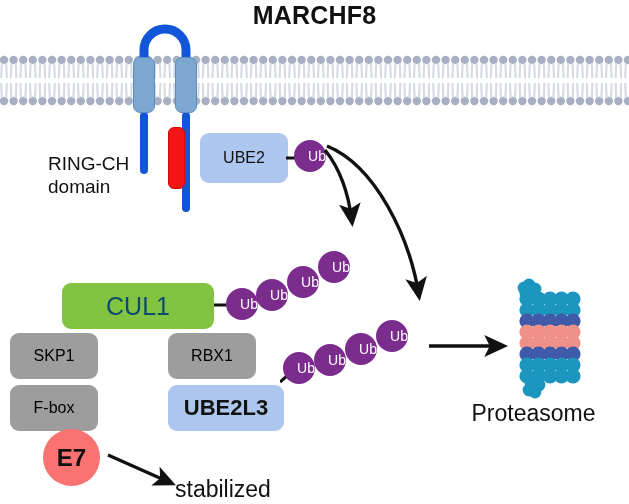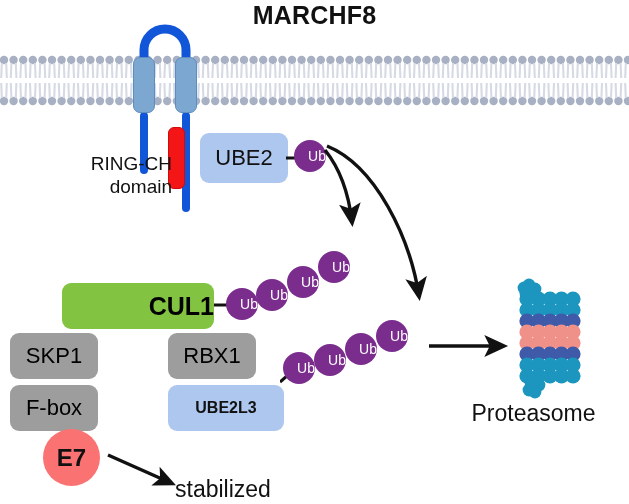--- a/index.html
+++ b/index.html
@@ -48,58 +48,57 @@
     width: 17px; height: 62px;
     background: #F41616;
     border: 1.5px solid #D00B0B;
     border-radius: 6px;
     box-sizing: border-box;
   }
 
   #ringch-label {
     left: 48px; top: 152px;
     width: 124px;
-    text-align: right;
+    text-align: left;
     font-size: 19px;
     color: #111111;
     line-height: 23px;
   }
 
   
   .pbox {
     border-radius: 9px;
     box-sizing: border-box;
     display: flex;
     align-items: center;
     justify-content: center;
-    font-size: 22px;
+    font-size: 16px;
     line-height: 1;
     white-space: nowrap;
   }
   .pbox-blue {
     background: #AEC7EE;
     color: #111111;
   }
   .pbox-gray {
     background: #9D9D9D;
     color: #000000;
   }
   .pbox-green {
     background: #82C341;
-    color: #000000;
-    font-weight: bold;
-    justify-content: flex-end;
+    color: #0c4a6e;
+    font-weight: normal;
   }
 
   #ube2-box   { left: 200px; top: 133px; width: 88px; height: 50px; }
   #cul1-box   { left: 62px;  top: 283px; width: 152px; height: 46px; font-size: 25px; }
   #skp1-box   { left: 10px;  top: 333px; width: 88px;  height: 46px; }
   #fbox-box   { left: 10px;  top: 385px; width: 88px;  height: 46px; }
   #rbx1-box   { left: 168px; top: 333px; width: 88px;  height: 46px; }
-  #ube2l3-box { left: 168px; top: 385px; width: 116px; height: 46px; font-weight: bold; font-size: 16px; }
+  #ube2l3-box { left: 168px; top: 385px; width: 116px; height: 46px; font-weight: bold; font-size: 22px; }
 
   
   #e7-circle {
     left: 43px; top: 429px;
     width: 57px; height: 57px;
     border-radius: 50%;
     background: #FA7272;
     color: #111111;
     display: flex;
     align-items: center;

